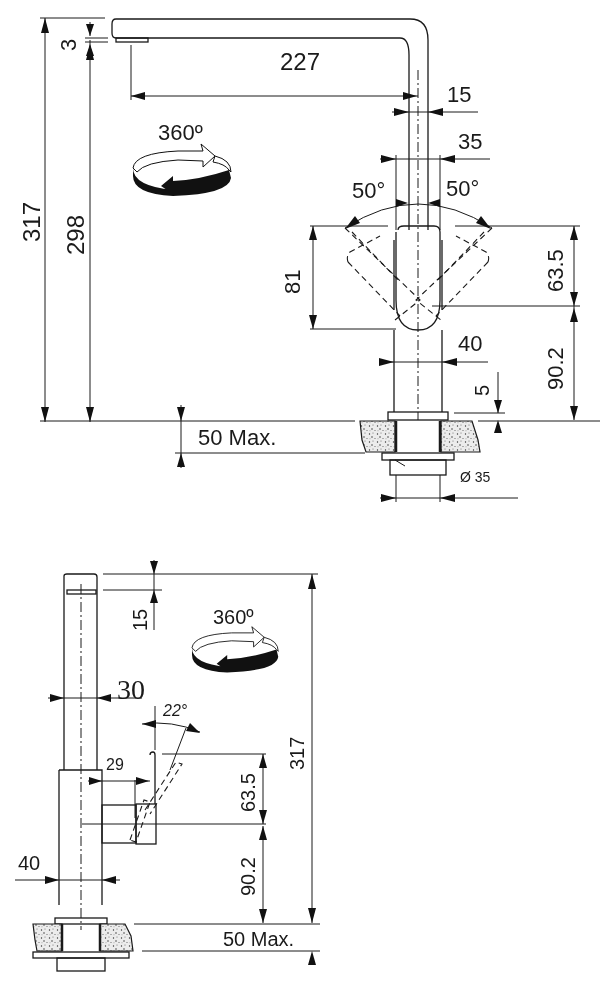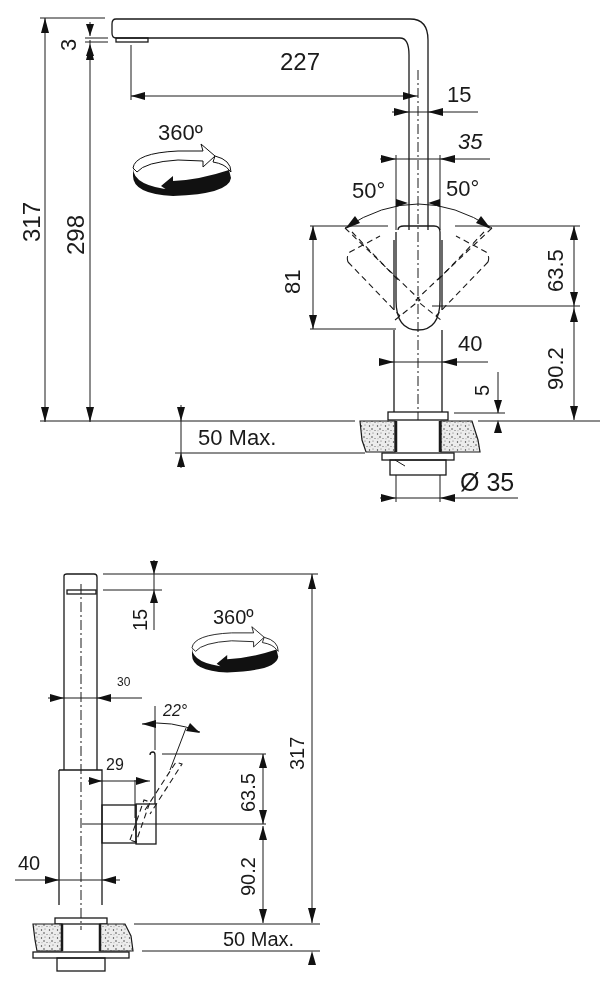--- a/index.html
+++ b/index.html
@@ -220,34 +220,34 @@
     <path d="M0,18 Q0,36 40,40 L40,44 L28,36 L40,26 L40,31 Q66,30 96,20 L98,28 Q96,44 40,46 Q0,44 0,26 Z" fill="#111"></path>
     <path d="M82,6 Q98,10 98,22 L96,20 Q92,14 80,12 Z" fill="#fff" stroke="#111" stroke-width="1"></path>
   </g>
 </svg>
 
 <div class="lbl vert" style="left:20px; top:242px; font-size:24px;">317</div>
 <div class="lbl vert" style="left:64px; top:255px; font-size:24px;">298</div>
 <div class="lbl vert" style="left:58px; top:51px; font-size:22px;">3</div>
 <div class="lbl" style="left:248px; top:50px; font-size:24px;margin-left:32px;">227</div>
 <div class="lbl" style="left:447px; top:84px; font-size:22px;">15</div>
-<div class="lbl" style="left:458px; top:131px; font-size:22px;font-style:italic;">35</div>
+<div class="lbl" style="left:458px; top:131px; font-size:22px;">35</div>
 <div class="lbl" style="left:352px; top:180px; font-size:22px;">50°</div>
 <div class="lbl" style="left:446px; top:178px; font-size:22px;">50°</div>
 <div class="lbl" style="left:158px; top:122px; font-size:22px;">360º</div>
 <div class="lbl vert" style="left:282px; top:294px; font-size:22px;">81</div>
 <div class="lbl vert" style="left:545px; top:292px; font-size:22px;">63.5</div>
 <div class="lbl vert" style="left:545px; top:390px; font-size:22px;">90.2</div>
 <div class="lbl" style="left:458px; top:333px; font-size:22px;">40</div>
 <div class="lbl vert" style="left:472px; top:396px; font-size:20px;">5</div>
 <div class="lbl" style="left:198px; top:427px; font-size:22px;">50 Max.</div>
-<div class="lbl" style="left:460px; top:470px; font-size:25px;">Ø 35</div>
+<div class="lbl" style="left:460px; top:470px; font-size:14px;">Ø 35</div>
 
 <div class="lbl vert" style="left:130px; top:631px; font-size:20px;">15</div>
 <div class="lbl" style="left:213px; top:607px; font-size:20px;">360º</div>
-<div class="lbl" style="left:117px; top:676px; font-size:12px;">30</div>
+<div class="lbl" style="left:117px; top:676px; font-size:28px;font-family:Liberation Serif, serif;">30</div>
 <div class="lbl" style="left:163px; top:703px; font-size:16px; font-style:italic;">22°</div>
 <div class="lbl" style="left:106px; top:757px; font-size:16px;">29</div>
 <div class="lbl vert" style="left:238px; top:812px; font-size:20px;">63.5</div>
 <div class="lbl vert" style="left:238px; top:896px; font-size:20px;">90.2</div>
 <div class="lbl" style="left:18px; top:853px; font-size:20px;">40</div>
 <div class="lbl vert" style="left:287px; top:770px; font-size:20px;">317</div>
 <div class="lbl" style="left:223px; top:929px; font-size:20px;">50 Max.</div>
 
 </body></html>

